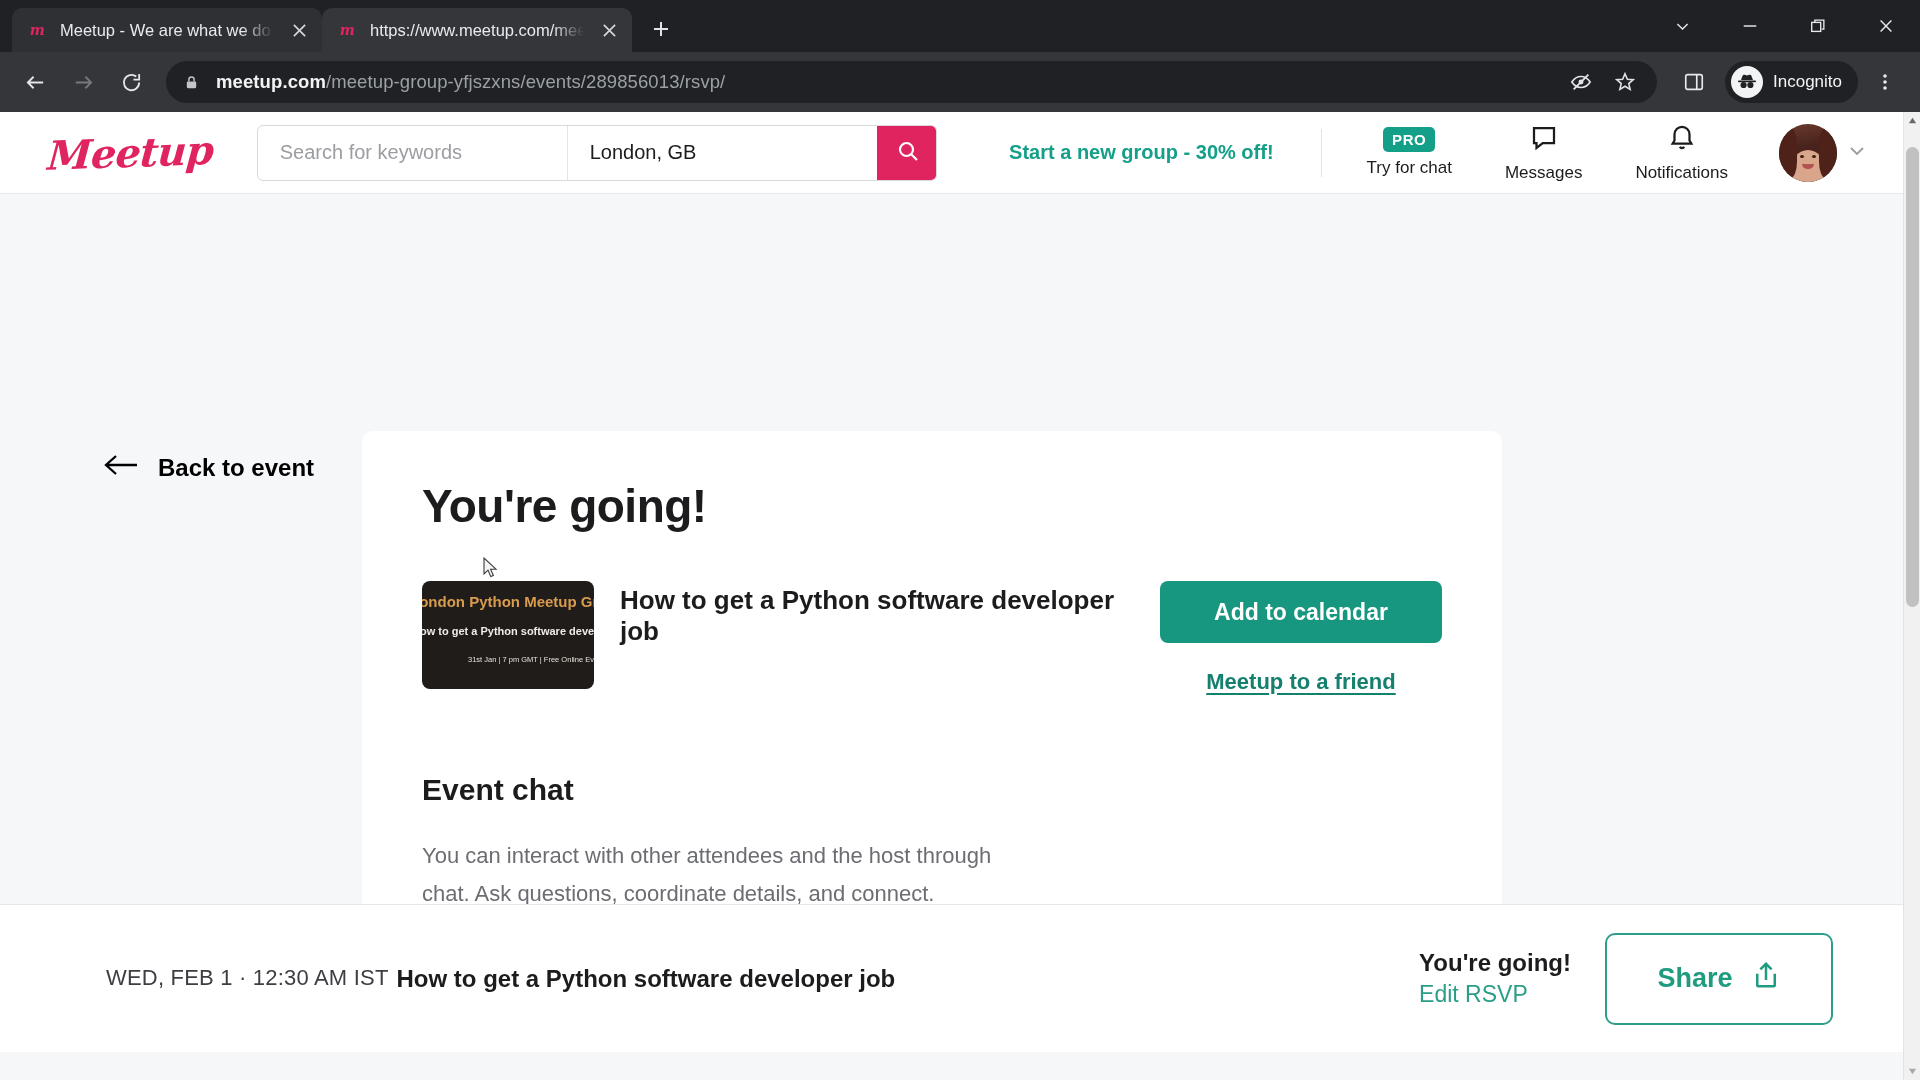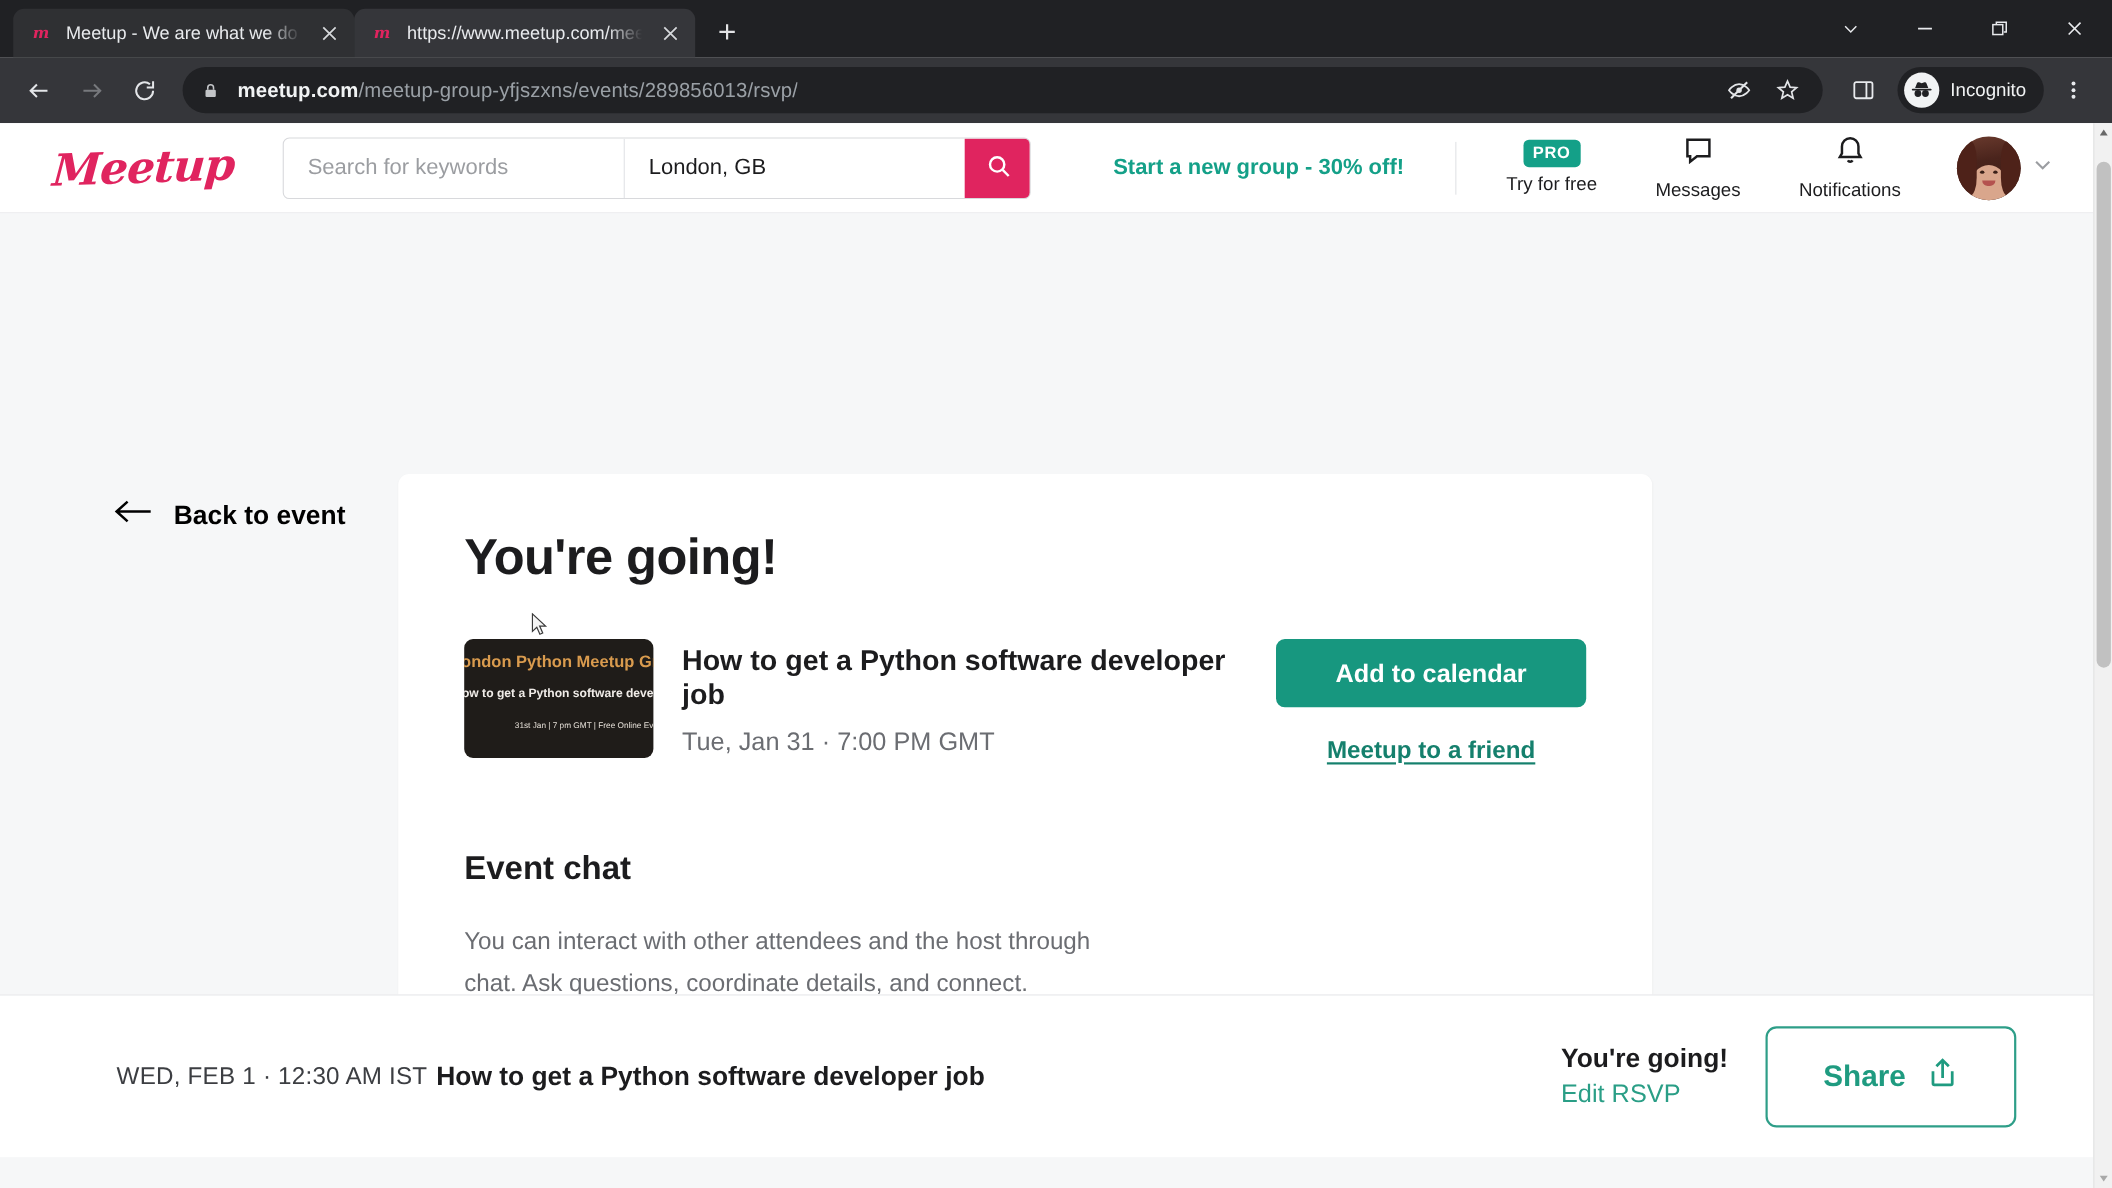--- a/index.html
+++ b/index.html
@@ -612,21 +612,21 @@
             </span>
           </button>
         </div>
 
         <div class="header-right">
           <a class="promo">Start a new group - 30% off!</a>
           <span class="hdivider"></span>
 
           <div class="hitem">
             <span class="pro-badge">PRO</span>
-            <span class="hitem-label">Try for free</span>
+            <span class="hitem-label">Try for chat</span>
           </div>
 
           <div class="hitem">
             <span>
               <svg width="30" height="30" viewBox="0 0 24 24" fill="none" stroke="currentColor" stroke-width="1.8">
                 <path d="M4 4 h16 v12 h-9 l-5 4 v-4 H4 z"></path>
               </svg>
             </span>
             <span class="hitem-label">Messages</span>
           </div>
@@ -675,21 +675,20 @@
 
           <div class="event-row">
             <div class="thumb">
               <span class="t-group">London Python Meetup Group</span>
               <span class="t-title">How to get a Python software developer job</span>
               <span class="t-meta">31st Jan | 7 pm GMT | Free Online Event</span>
             </div>
 
             <div class="event-info">
               <div class="event-title">How to get a Python software developer job</div>
-              <div class="event-when">Tue, Jan 31 · 7:00 PM GMT</div>
             </div>
 
             <div class="event-actions">
               <button class="btn-solid">Add to calendar</button>
               <a class="link-forward">Meetup to a friend</a>
             </div>
           </div>
 
           <div class="chat-head">Event chat</div>
 

